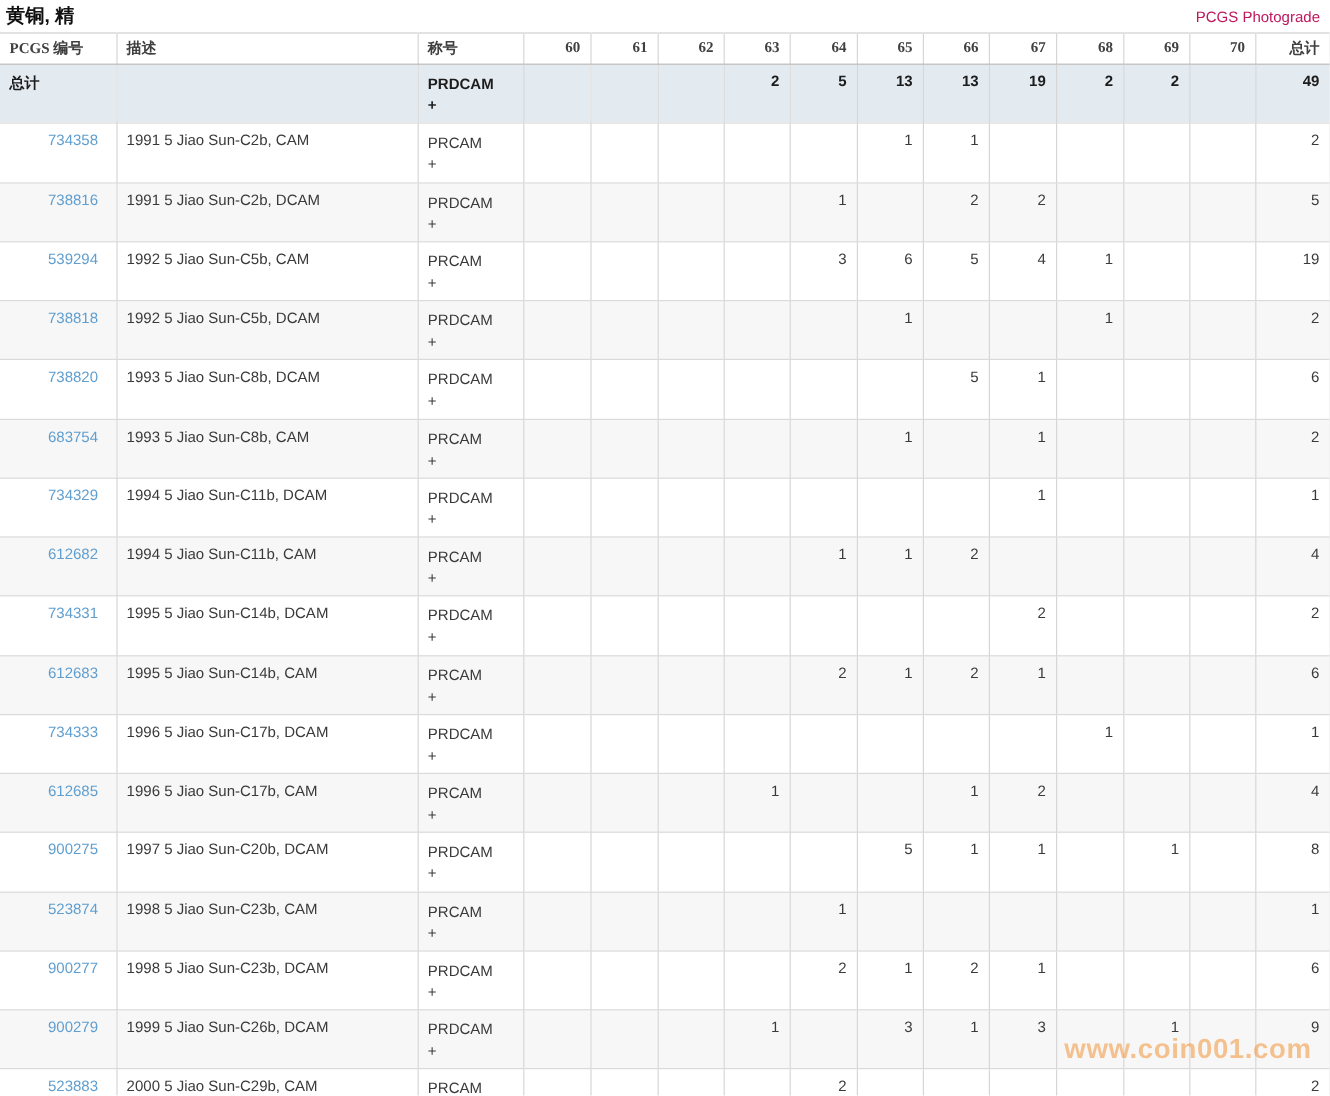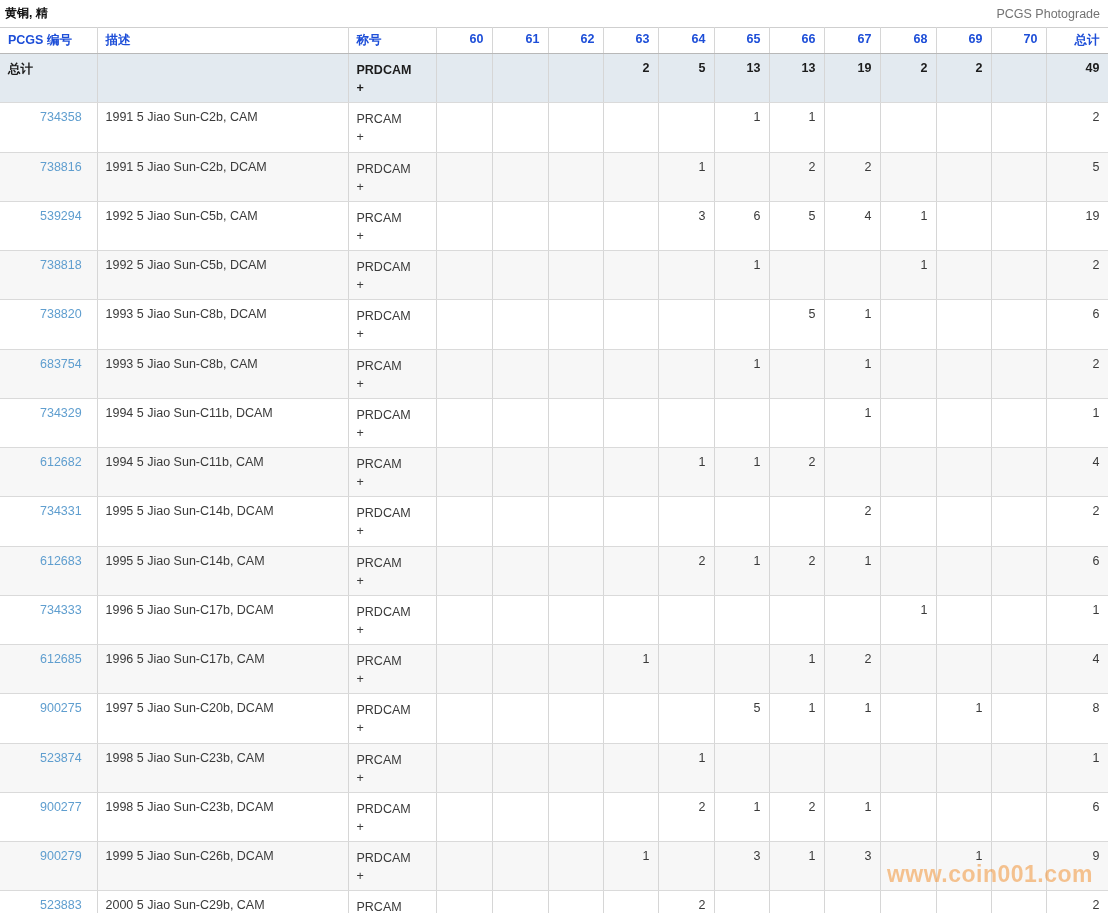--- a/index.html
+++ b/index.html
@@ -9,44 +9,45 @@
     font-family:"Liberation Sans", sans-serif;
     background:#ffffff;
     position:relative;
     overflow:hidden;
     color:#2e2e2e;
   }
   .topbar {
     display:flex; justify-content:space-between; align-items:center;
     padding:5px 8px 5px 5px; height:27px;
   }
-  .page-title { font-weight:bold; font-size:12px; color:#111; }
-  .pg-link { font-size:12.5px; color:#737373; text-decoration:none; cursor:pointer; }
+  .page-title { font-weight:bold; font-size:16px; color:#111; }
+  .pg-link { font-size:12.5px; color:#be185d; text-decoration:none; cursor:pointer; }
 
   table.pop {
     width:1108px; border-collapse:collapse; table-layout:fixed;
     border-top:1px solid #cfcfcf;
     border-bottom:4px solid #000;
   }
   th, td {
     border-right:1px solid #d6d6d6;
     border-bottom:1px solid #dadada;
     font-size:12.5px;
     padding:5px 8px;
     vertical-align:top;
     overflow:hidden;
     white-space:nowrap;
   }
   thead th {
-    font-weight:bold; color:#1d4ed8;
+    font-weight:bold; color:#404040;
     text-align:left;
     height:24px;
     padding-top:4px; padding-bottom:4px;
     border-bottom:1px solid #b8b8b8;
     background:#fff;
+    font-family:Liberation Serif, serif;
   }
   thead th.num { text-align:right;margin-left:40px; }
   tr.summary-row td {
     background:#e3eaf0;
     font-weight:bold; color:#1c1c1c;
     height:48px;
     padding-top:7px;
   }
   tbody.data tr { height:45px; }
   tbody.data tr:nth-child(even) td { background:#f7f7f7; }

